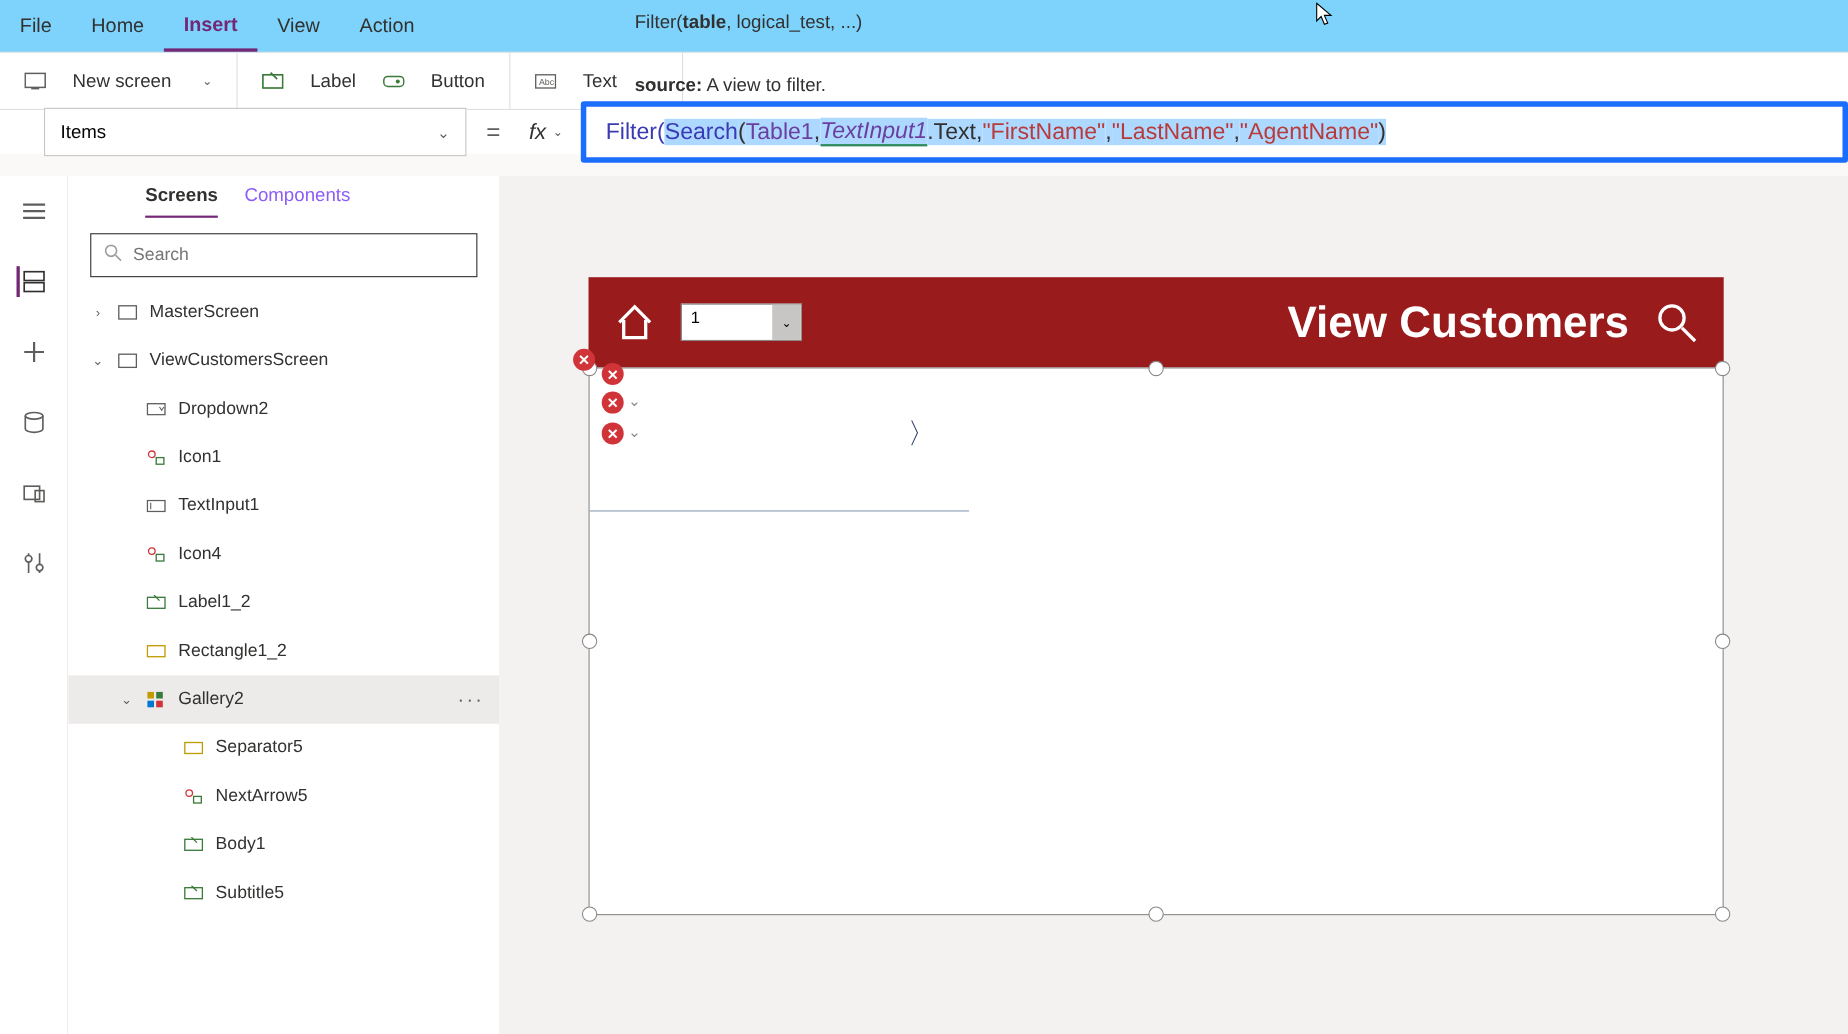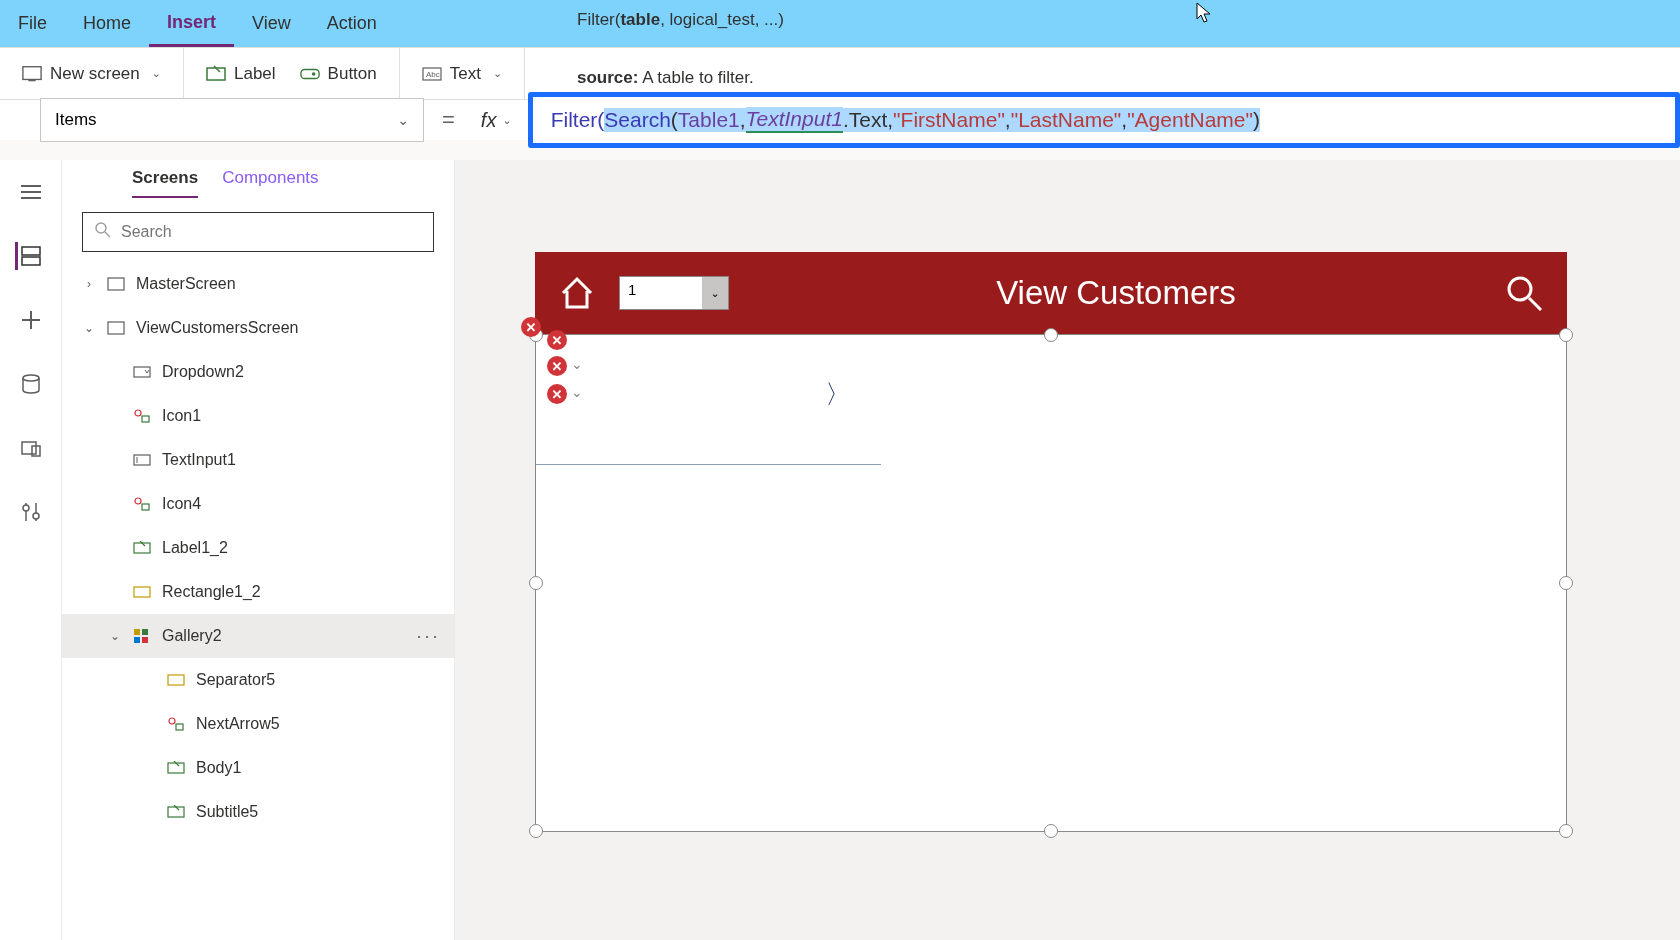--- a/index.html
+++ b/index.html
@@ -6,21 +6,21 @@
 body { background: #faf9f8; overflow: hidden; width: 1680px; height: 940px; }
 
 
 .menubar { height: 48px; display: flex; align-items: center; background: #7dd3fc; border-bottom: 1px solid #e1dfdd; }
 .menubar .menu-item { padding: 0 18px; font-size: 18px; color: #323130; height: 100%; display: flex; align-items: center; cursor: pointer; }
 .menubar .menu-item.active { color: #742774; font-weight: 600; border-bottom: 3px solid #742774; padding-bottom: 0; }
 
 
 .ribbon { height: 52px; display: flex; align-items: center; background: #fff; border-bottom: 1px solid #e1dfdd; }
 .ribbon .ribbon-group { display: flex; align-items: center; padding: 0 10px; height: 100%; border-right: 1px solid #e1dfdd; }
-.ribbon .ribbon-btn { display: flex; align-items: center; gap: 8px; padding: 6px 12px; font-size: 17px; color: #323130; cursor: pointer; }
+.ribbon .ribbon-btn { display: flex; align-items: center; gap: 24px; padding: 6px 12px; font-size: 17px; color: #323130; cursor: pointer; }
 .ribbon .ribbon-btn .icon { width: 20px; height: 20px; display: flex; align-items: center; justify-content: center; }
 .ribbon .chev { font-size: 11px; margin-left: 4px; color: #605e5c; }
 
 
 .intellisense { position: absolute; left: 577px; top: 10px; font-size: 17px; color: #323130; }
 .intellisense .bold { font-weight: 700; }
 .intellisense-desc { position: absolute; left: 577px; top: 68px; font-size: 17px; color: #323130; }
 .intellisense-desc .bold { font-weight: 700; }
 
 
@@ -76,21 +76,21 @@
 .indent-2 { padding-left: 80px !important; }
 
 
 .canvas { position: absolute; left: 455px; top: 160px; right: 0; bottom: 0; background: #f3f2f1; }
 .canvas-screen { position: absolute; left: 80px; top: 92px; width: 1032px; height: 580px; background: #fff; }
 .screen-header { height: 82px; background: #9a1b1b; display: flex; align-items: center; padding: 0 22px; gap: 22px; }
 .screen-header .home-ic { width: 40px; height: 40px; color: #fff; }
 .screen-header .ddown { width: 110px; height: 34px; background: #fff; border: 1px solid #888; display: flex; }
 .screen-header .ddown .dval { flex: 1; padding: 4px 8px; font-size: 15px; }
 .screen-header .ddown .darrow { width: 26px; background: #c8c6c4; display: flex; align-items: center; justify-content: center; font-size: 11px; }
-.screen-header .htitle { flex: 1; text-align: center; color: #fff; font-size: 33px; font-weight: 400; }
+.screen-header .htitle { flex: 1; text-align: right; color: #fff; font-size: 40px; font-weight: 700; }
 .screen-header .hsearch { width: 240px; height: 30px; background: #fff; border: 2px solid #3a7a3a; font-size: 13px; padding: 3px 6px; color: #888; }
 .screen-header .search-ic { width: 42px; height: 42px; color: #fff; }
 
 
 .gallery-sel { position: absolute; left: 80px; top: 174px; width: 1032px; height: 498px; border: 1px solid #888; }
 .sel-handle { position: absolute; width: 14px; height: 14px; background: #fff; border: 1px solid #888; border-radius: 50%; }
 .sh-tl { left: -7px; top: -7px; } .sh-tm { left: 50%; top: -7px; margin-left: -7px; } .sh-tr { right: -7px; top: -7px; }
 .sh-ml { left: -7px; top: 50%; margin-top: -7px; } .sh-mr { right: -7px; top: 50%; margin-top: -7px; }
 .sh-bl { left: -7px; bottom: -7px; } .sh-bm { left: 50%; bottom: -7px; margin-left: -7px; } .sh-br { right: -7px; bottom: -7px; }
 
@@ -110,21 +110,21 @@
   <div class="menu-item">Home</div>
   <div class="menu-item active">Insert</div>
   <div class="menu-item">View</div>
   <div class="menu-item">Action</div>
 </div>
 
 <div class="intellisense">
   <span>Filter(</span><span class="bold">table</span><span>, logical_test, ...)</span>
 </div>
 <div class="intellisense-desc">
-  <span class="bold">source:</span><span> A table to filter.</span>
+  <span class="bold">source:</span><span> A view to filter.</span>
 </div>
 
 <div class="ribbon">
   <div class="ribbon-group">
     <div class="ribbon-btn">
       <span class="icon">
         <svg width="22" height="18" viewBox="0 0 22 18">
             <rect x="1" y="1" width="20" height="14" fill="none" stroke="#605e5c" stroke-width="1.5"></rect>
             <rect x="7" y="15" width="8" height="2" fill="#605e5c"></rect>
           </svg>

